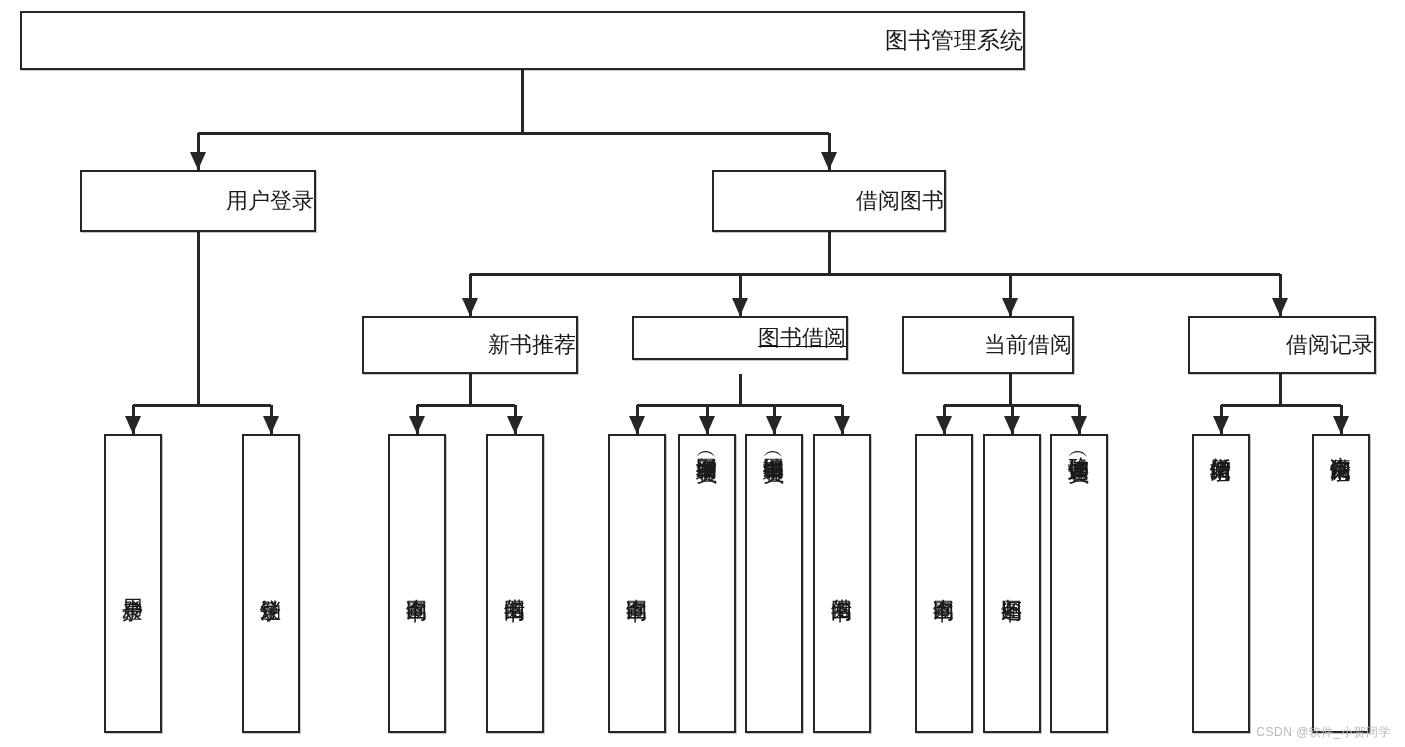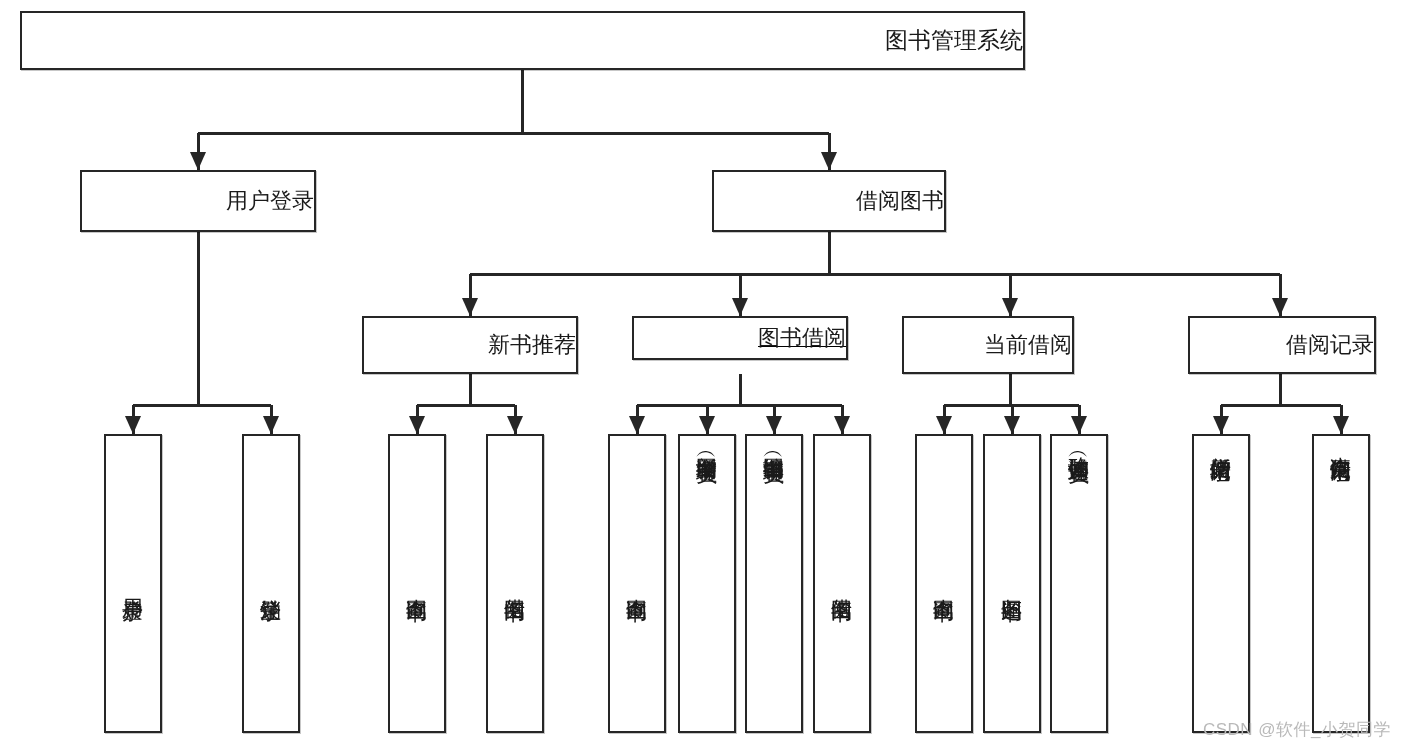--- a/index.html
+++ b/index.html
@@ -61,21 +61,21 @@
     position: absolute;
     left: 0; top: 0;
     width: 1405px;
     height: 747px;
     pointer-events: none;
   }
   #watermark {
     position: absolute;
     right: 14px;
     bottom: 6px;
-    font-size: 17px;
+    font-size: 12px;
     color: #b9b9b9;
     letter-spacing: 0.5px;
     user-select: none;
   }
 </style>
 </head>
 <body>
 
 <div id="diagram-root">
   <svg id="edge-layer" viewBox="0 0 1405 747" xmlns="http://www.w3.org/2000/svg">

